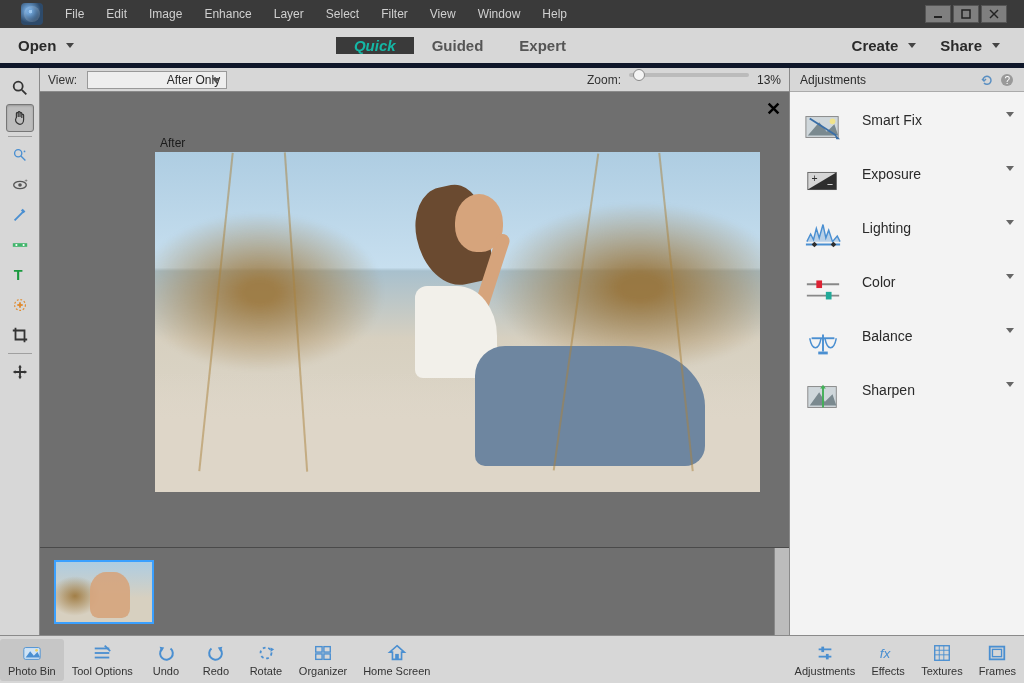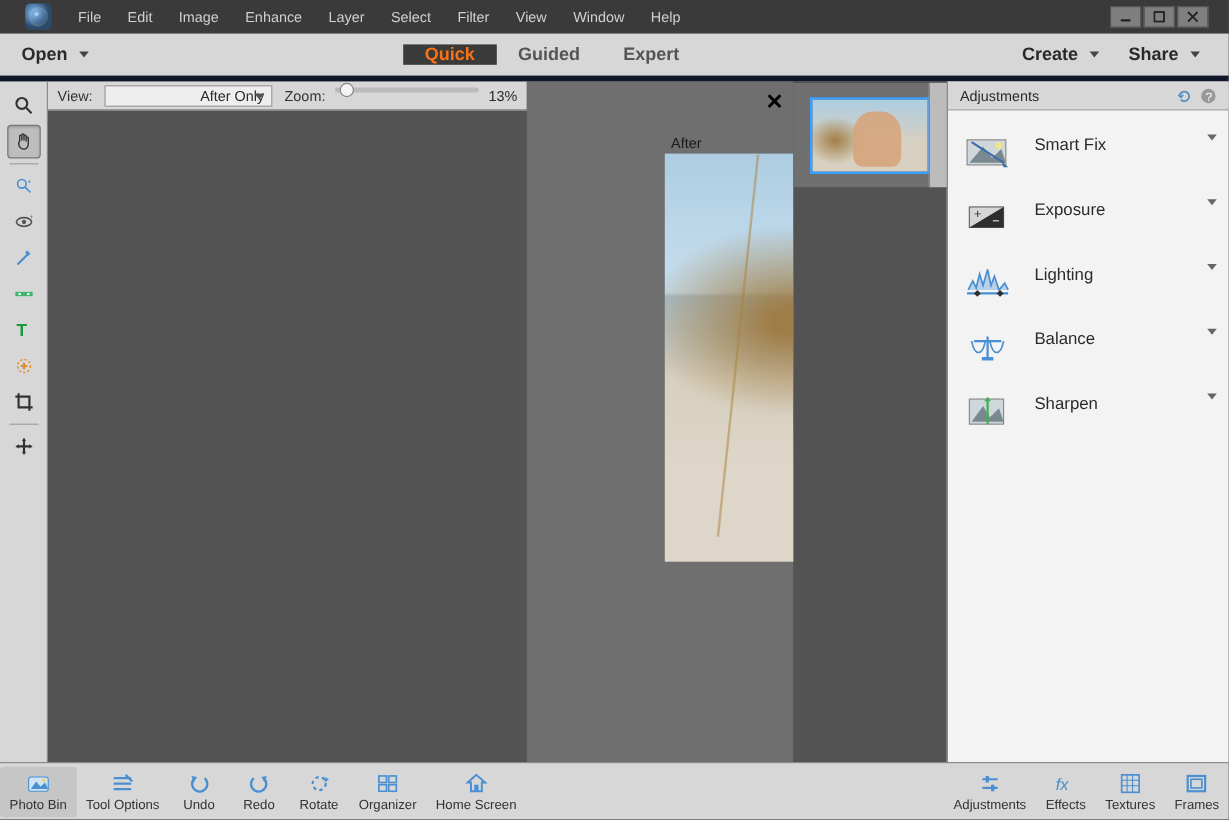--- a/index.html
+++ b/index.html
@@ -14,36 +14,36 @@
 .window-controls { display: flex; gap: 0; }
 .window-btn { width: 26px; height: 18px; background: #7f7f7f; border: 1px solid #555; color: #222; display:flex; align-items:center; justify-content:center; font-size:11px; cursor:default; margin-left:2px;}
 .window-btn svg { width: 10px; height: 10px; }
 
 
 .modebar { height: 40px; background: #d7d7d7; display: flex; align-items: center; border-bottom: 5px solid #0f172a; }
 .modebar .open-btn { display:flex; align-items:center; gap:6px; padding:0 18px; font-weight:600; font-size:15px; }
 .modebar .spacer { flex: 1; }
 .mode-tabs { display:flex; align-items:stretch; }
 .mode-tab { padding: 0 18px; display:flex; align-items:center; font-weight:600; font-size:15px; color:#555; }
-.mode-tab.active { background:#3a3a3a; color:#f97316; }
+.mode-tab.active { background:#3a3a3a; color:#14b8a6;font-style:italic; }
 .create-share { display:flex; align-items:center; gap:4px; padding:0 14px; }
 .create-btn { display:flex; align-items:center; gap:6px; font-weight:600; font-size:15px; padding: 0 10px; }
 
 
 .main-split { display:flex; height: calc(683px - 28px - 40px - 48px); }
 
 
 .toolbox { width: 40px; background:#d7d7d7; border-right:1px solid #8a8a8a; display:flex; flex-direction:column; align-items:center; padding:6px 0; gap:2px; }
 .tool { width:28px; height:28px; display:flex; align-items:center; justify-content:center; border:1px solid transparent; border-radius:3px; cursor:default;}
 .tool.active { background:#bdbdbd; border:1px solid #777; box-shadow: inset 0 1px 2px rgba(0,0,0,.2);}
 .tool svg { width:18px; height:18px; }
 .tool-sep { width: 24px; height: 1px; background: #a0a0a0; margin: 2px 0; }
 
 
-.center { flex:1; display:flex; flex-direction:row; background:#535353; }
+.center { flex:1; display:flex; flex-direction:column; background:#535353; }
 .viewbar { height: 24px; background:#d7d7d7; border-bottom:1px solid #8a8a8a; display:flex; align-items:center; padding: 0 8px; gap:10px; font-size:12px; }
 .viewbar .label { color:#333; }
 .dropdown { background:#eee; border:1px solid #999; height:18px; display:flex; align-items:center; padding:0 6px; gap:30px; font-size:12px; position:relative; min-width:140px;justify-content:flex-end;}
 .dropdown::after { content:""; position:absolute; right:6px; top:6px; border-left:4px solid transparent; border-right:4px solid transparent; border-top:5px solid #555; }
 .zoom-group { margin-left:auto; display:flex; align-items:flex-start; gap:8px; }
 .slider { width:120px; height:4px; background:#bbb; border-radius:2px; position:relative; }
 .slider .thumb { width:12px; height:12px; border-radius:50%; background:#f4f4f4; border:1px solid #888; position:absolute; left:4px; top:-4px; }
 .canvas-wrap { flex:1; position:relative; background:#6f6f6f; overflow:hidden; }
 .close-x { position:absolute; top:6px; right:8px; font-size:18px; font-weight:bold; color:#000; }
 .after-label { position:absolute; top:44px; left:120px; font-size:12px; color:#1a1a1a; }
@@ -304,20 +304,32 @@
               <polygon points="8,25 11,22 14,25 11,28" fill="#2e2e2e"></polygon>
               <polygon points="28,25 31,22 34,25 31,28" fill="#2e2e2e"></polygon>
             </svg>
           </div>
         <span class="adj-label">Lighting</span>
         <span class="chev"></span>
       </div>
       <div class="adj-item">
         <div class="adj-icon">
             <svg viewBox="0 0 40 30" width="38" height="30">
+              <line x1="3" y1="10" x2="37" y2="10" stroke="#888" stroke-width="2"></line>
+              <rect x="13" y="6" width="6" height="8" fill="#d23"></rect>
+              <line x1="3" y1="22" x2="37" y2="22" stroke="#888" stroke-width="2"></line>
+              <rect x="23" y="18" width="6" height="8" fill="#2a9"></rect>
+            </svg>
+          </div>
+        <span class="adj-label">Color</span>
+        <span class="chev"></span>
+      </div>
+      <div class="adj-item">
+        <div class="adj-icon">
+            <svg viewBox="0 0 40 30" width="38" height="30">
               <line x1="20" y1="6" x2="20" y2="24" stroke="#4a8fd1" stroke-width="2"></line>
               <line x1="8" y1="10" x2="32" y2="10" stroke="#4a8fd1" stroke-width="2"></line>
               <path d="M6 10 q2 10 6 10 q4 0 6-10" fill="none" stroke="#4a8fd1" stroke-width="1.5"></path>
               <path d="M22 10 q2 10 6 10 q4 0 6-10" fill="none" stroke="#4a8fd1" stroke-width="1.5"></path>
               <rect x="15" y="24" width="10" height="3" fill="#4a8fd1"></rect>
             </svg>
           </div>
         <span class="adj-label">Balance</span>
         <span class="chev"></span>
       </div>

